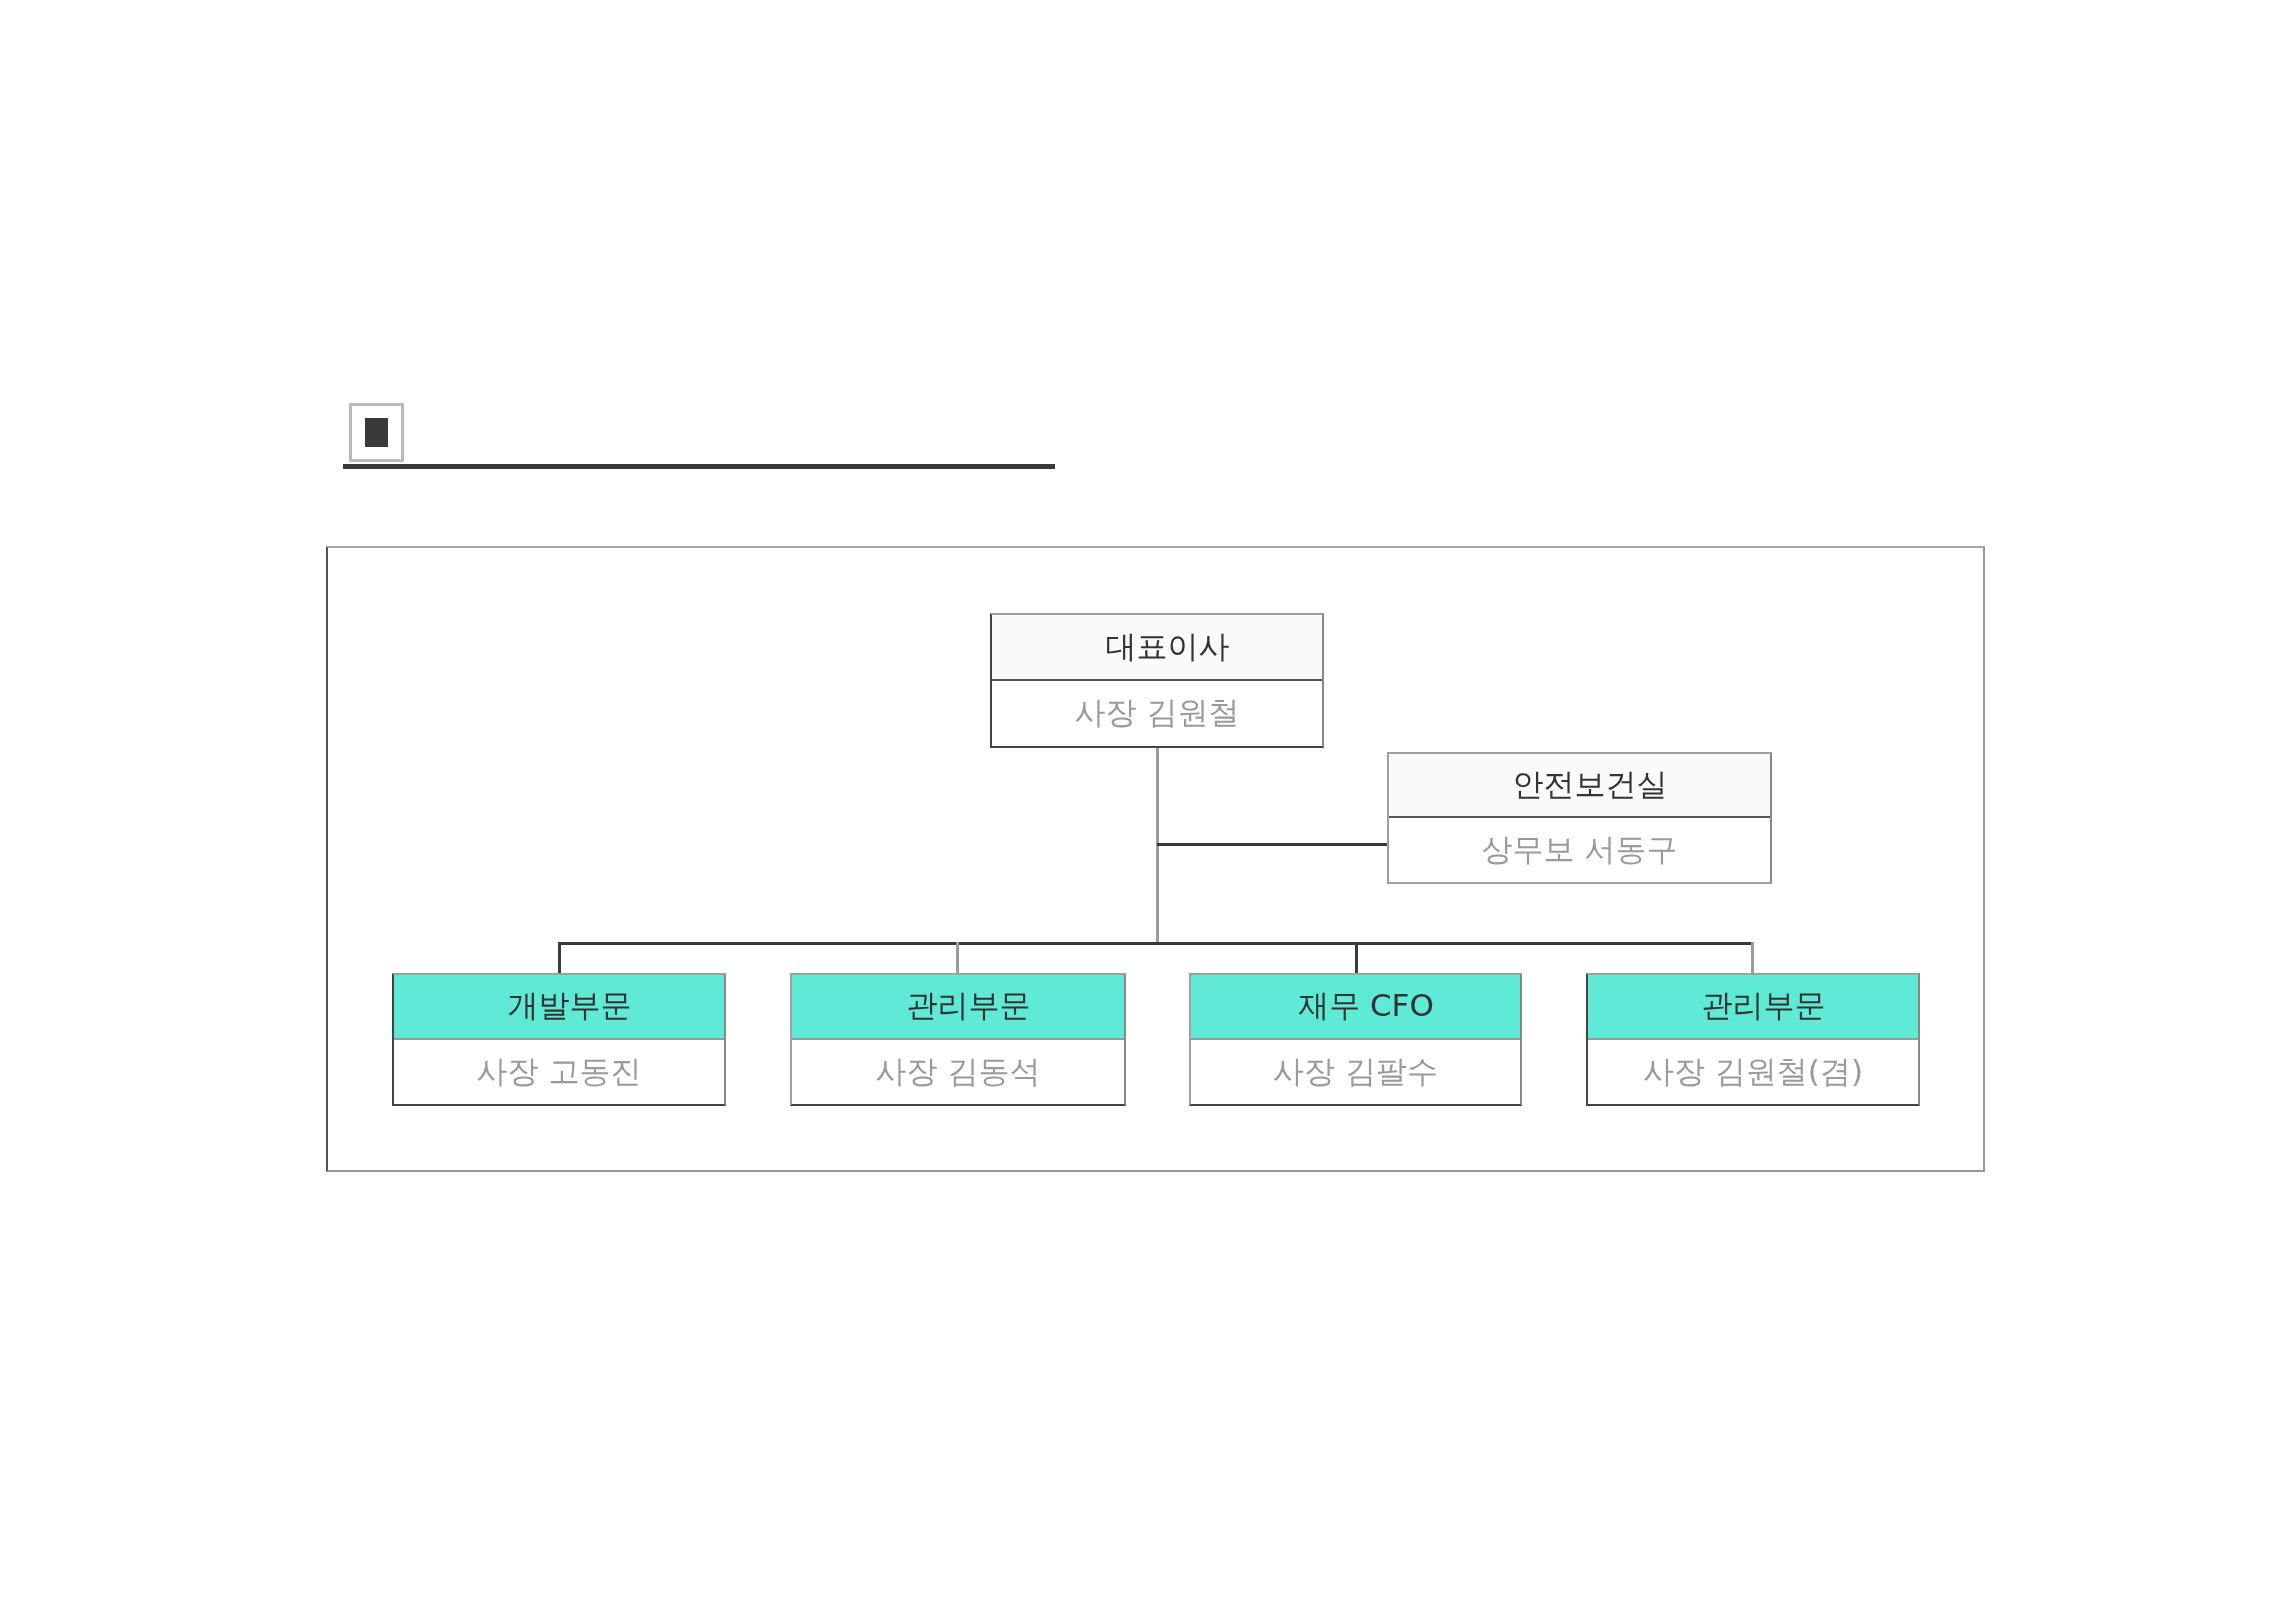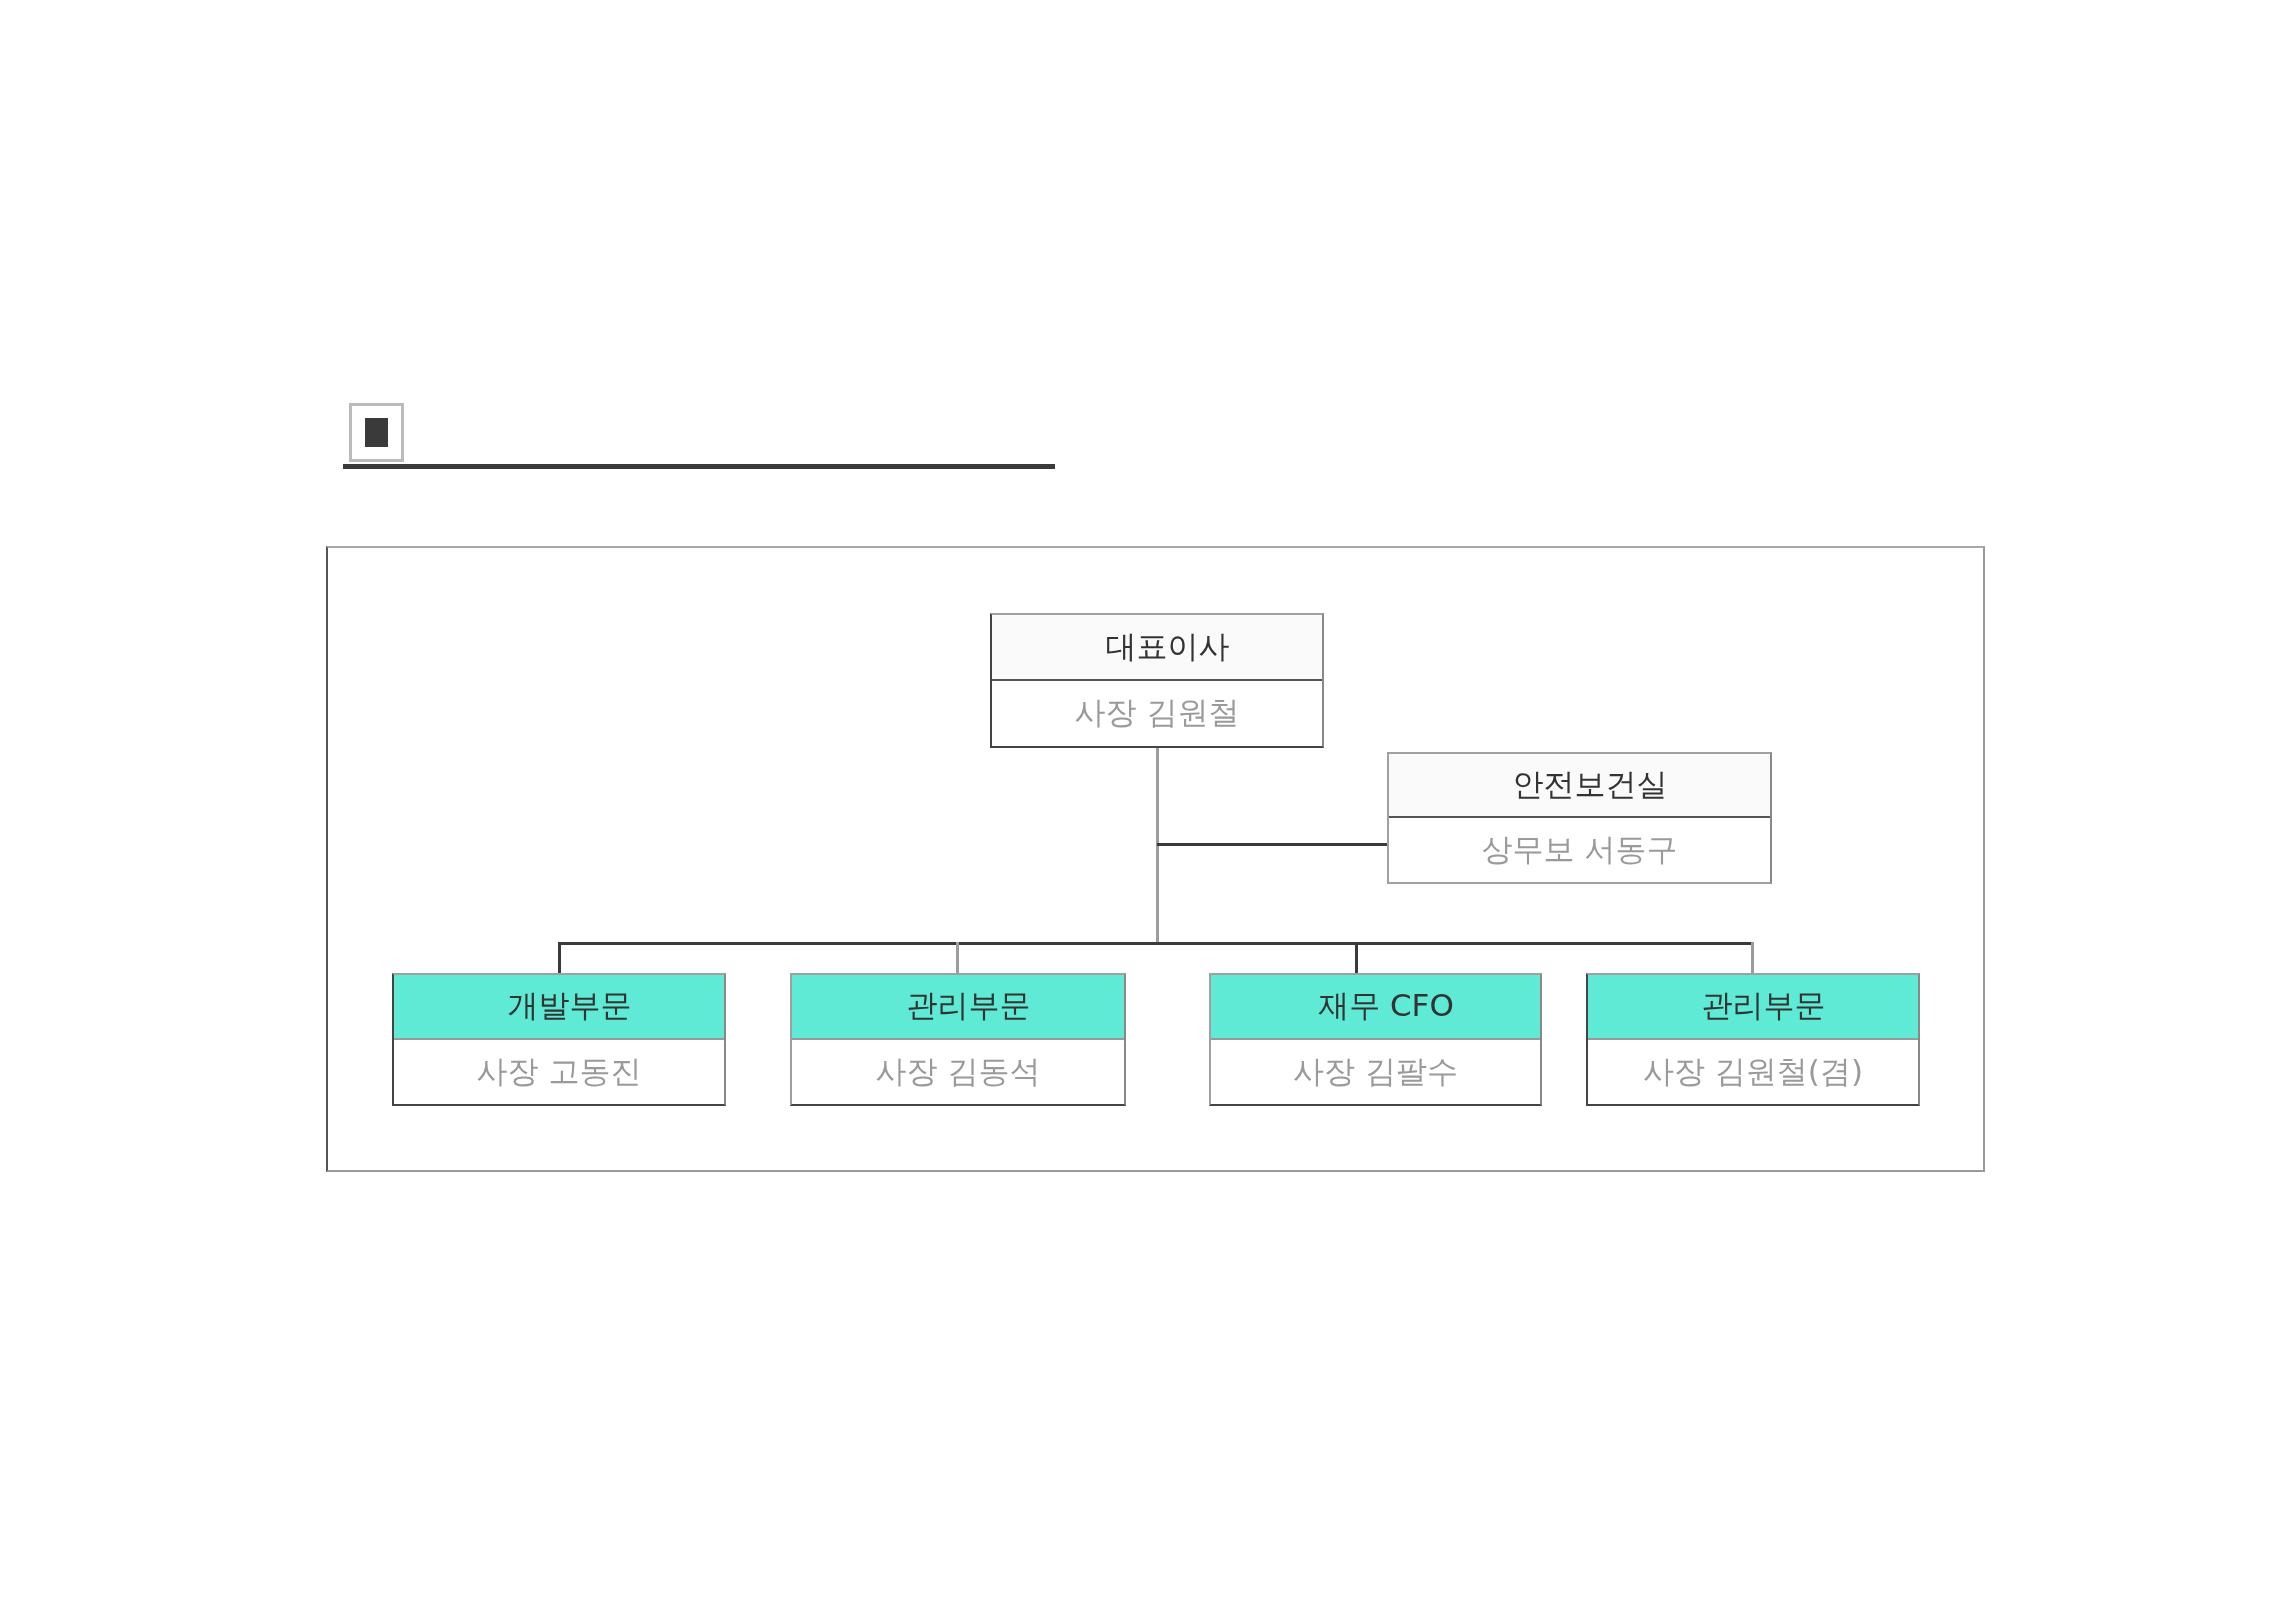--- a/index.html
+++ b/index.html
@@ -73,21 +73,21 @@
 <div class="box gray" style="left:392px; top:973px; width:334px; height:133px;">
   <div class="head">개발부문</div>
   <div class="sub">사장 고동진</div>
 </div>
 
 <div class="box gray" style="left:790px; top:973px; width:336px; height:133px; border-left-color:#a0a0a0;">
   <div class="head">관리부문</div>
   <div class="sub">사장 김동석</div>
 </div>
 
-<div class="box gray" style="left:1189px; top:973px; width:333px; height:133px; border-left-color:#a0a0a0;margin-left:20px;">
+<div class="box gray" style="left:1189px; top:973px; width:333px; height:133px; border-left-color:#a0a0a0;">
   <div class="head">재무 CFO</div>
   <div class="sub">사장 김팔수</div>
 </div>
 
 <div class="box gray" style="left:1586px; top:973px; width:334px; height:133px;">
   <div class="head">관리부문</div>
   <div class="sub">사장 김원철(겸)</div>
 </div>
 
 

